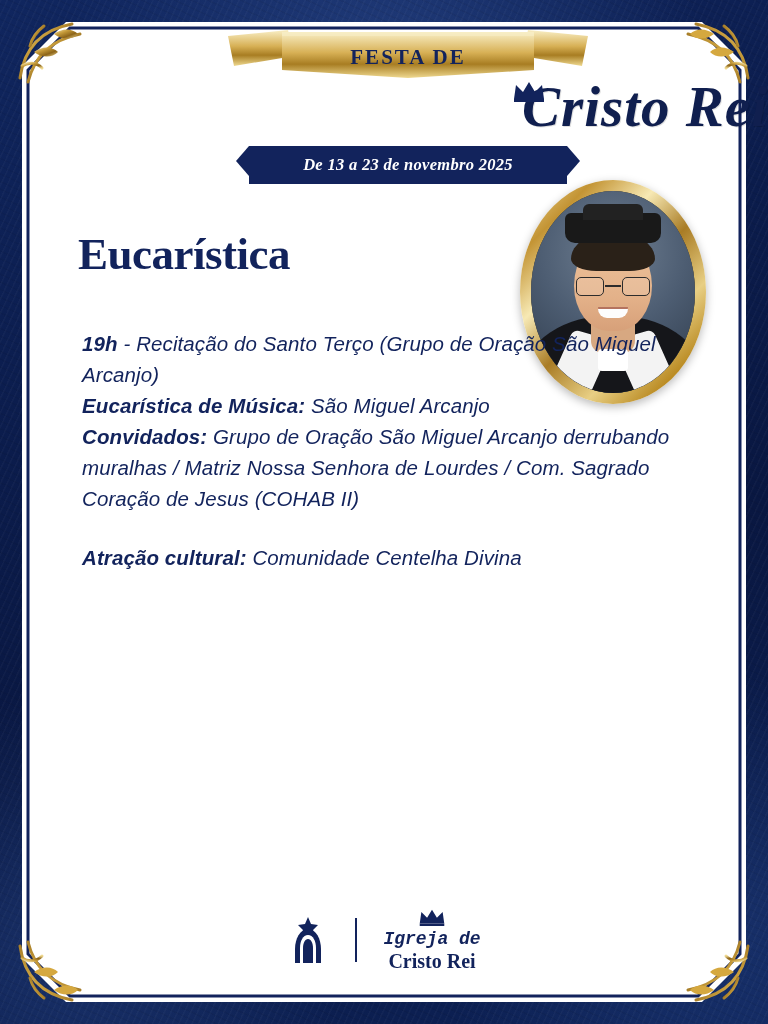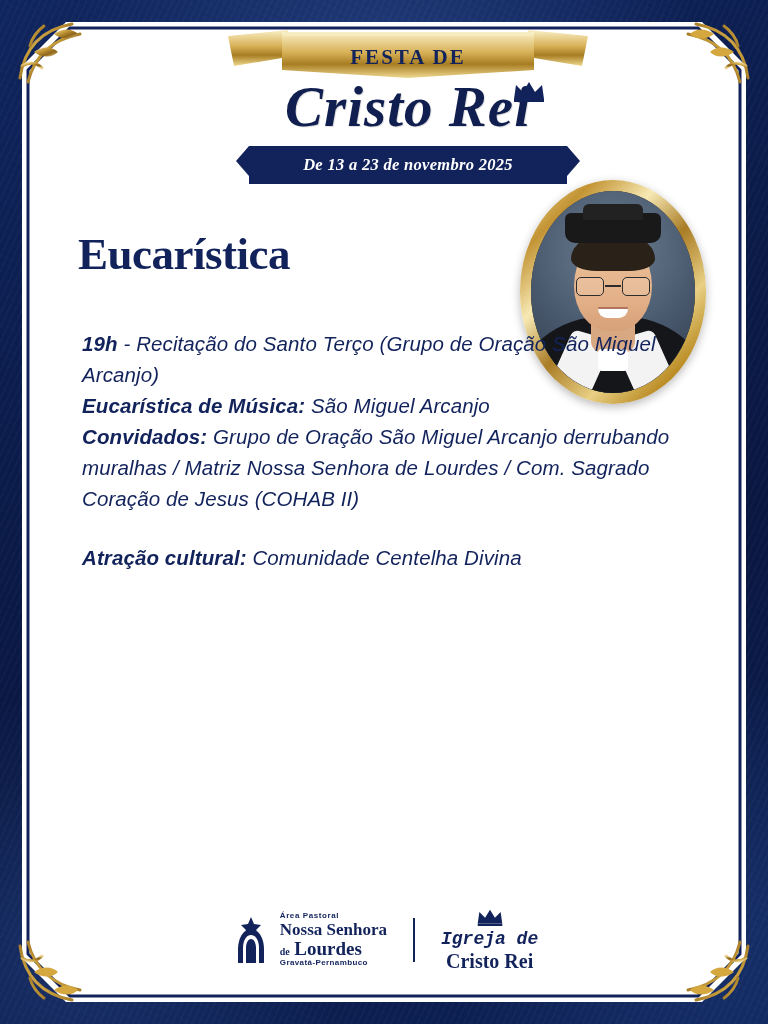--- a/index.html
+++ b/index.html
@@ -70,21 +70,21 @@
   .c-tl { left: 14px;  top: 16px; }
   .c-tr { right: 14px; top: 16px;  transform: scaleX(-1); }
   .c-bl { left: 14px;  bottom: 16px; transform: scaleY(-1); }
   .c-br { right: 14px; bottom: 16px; transform: scale(-1,-1); }
 
   
   .header {
     position: absolute;
     left: 0; right: 0; top: 22px;
     z-index: 6;
-    text-align: center;
+    text-align: right;
     margin-left: 48px;
   }
   .ribbon-wrap { position: relative; height: 62px; }
   .ribbon-svg { position: absolute; left: 50%; top: 4px; transform: translateX(-50%); }
   .festa-de {
     position: absolute;
     left: 50%; top: 23px;
     transform: translateX(-50%);
     font-family: "Liberation Serif", serif;
     font-weight: bold;
@@ -465,26 +465,20 @@
   </div>
 
   <div class="footer">
     <div class="logo-left">
       <svg class="marian" width="42" height="50" viewBox="0 0 42 50">
         <path d="M21 2 L24 9 L31 10 L26 15 L27 22 L21 19 L15 22 L16 15 L11 10 L18 9 Z" fill="#12235c"></path>
         <path d="M21 14 C29 14 34 24 34 34 L34 48 L8 48 L8 34 C8 24 13 14 21 14 Z" fill="#12235c"></path>
         <path d="M21 20 C26 20 29 26 29 33 L29 48 L13 48 L13 33 C13 26 16 20 21 20 Z" fill="#ffffff"></path>
         <path d="M21 24 C24 24 26 28 26 33 L26 48 L16 48 L16 33 C16 28 18 24 21 24 Z" fill="#12235c"></path>
       </svg>
-      <div class="txt">
-        <div class="l1">Área Pastoral</div>
-        <div class="l2">Nossa Senhora</div>
-        <div><span class="l3">de</span> <span class="l4">Lourdes</span></div>
-        <div class="l5">Gravatá-Pernambuco</div>
-      </div>
     </div>
 
     <div class="divider-v"></div>
 
     <div class="logo-right">
       <svg width="30" height="18" viewBox="0 0 34 22">
         <path d="M2 19 L4 5 L11 12 L17 2 L23 12 L30 5 L32 19 Z" fill="#12235c"></path>
         <rect x="2" y="19" width="30" height="3" fill="#12235c"></rect>
       </svg>
       <div class="r1">Igreja de</div>

